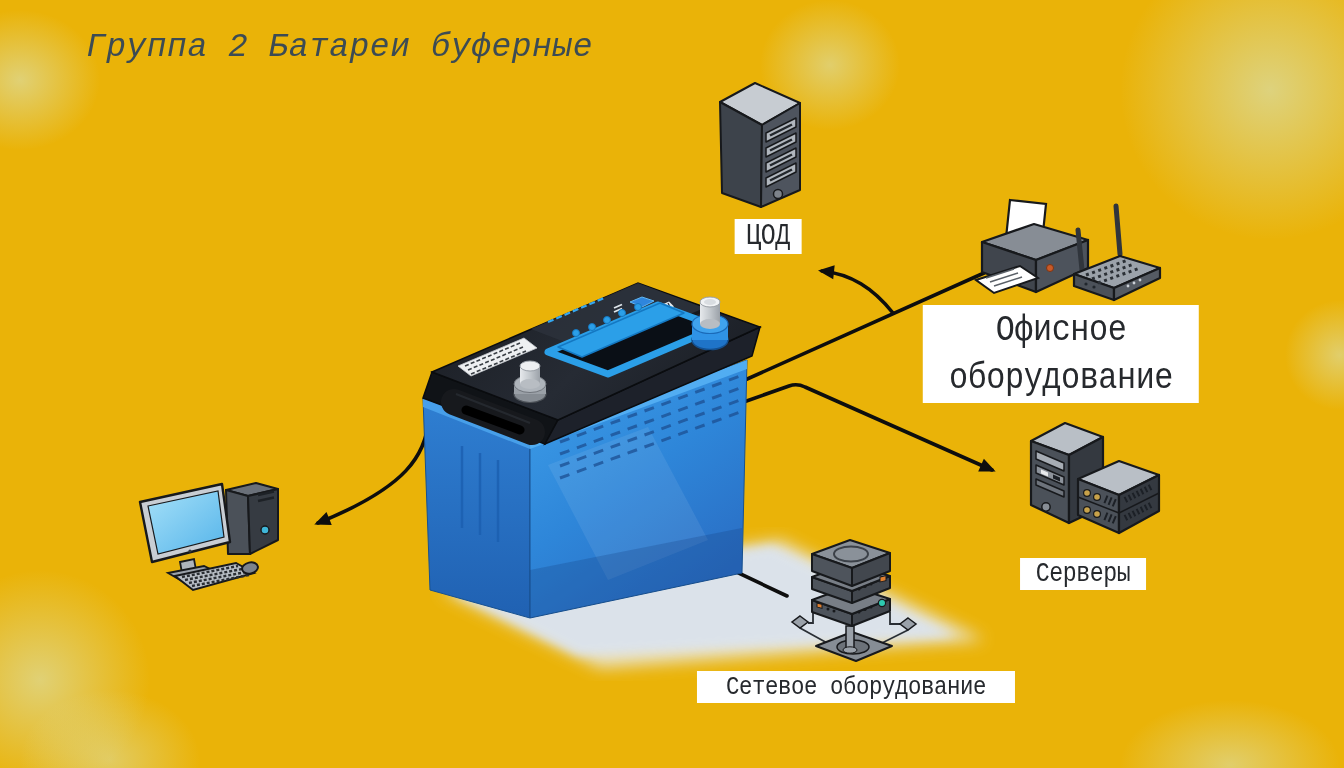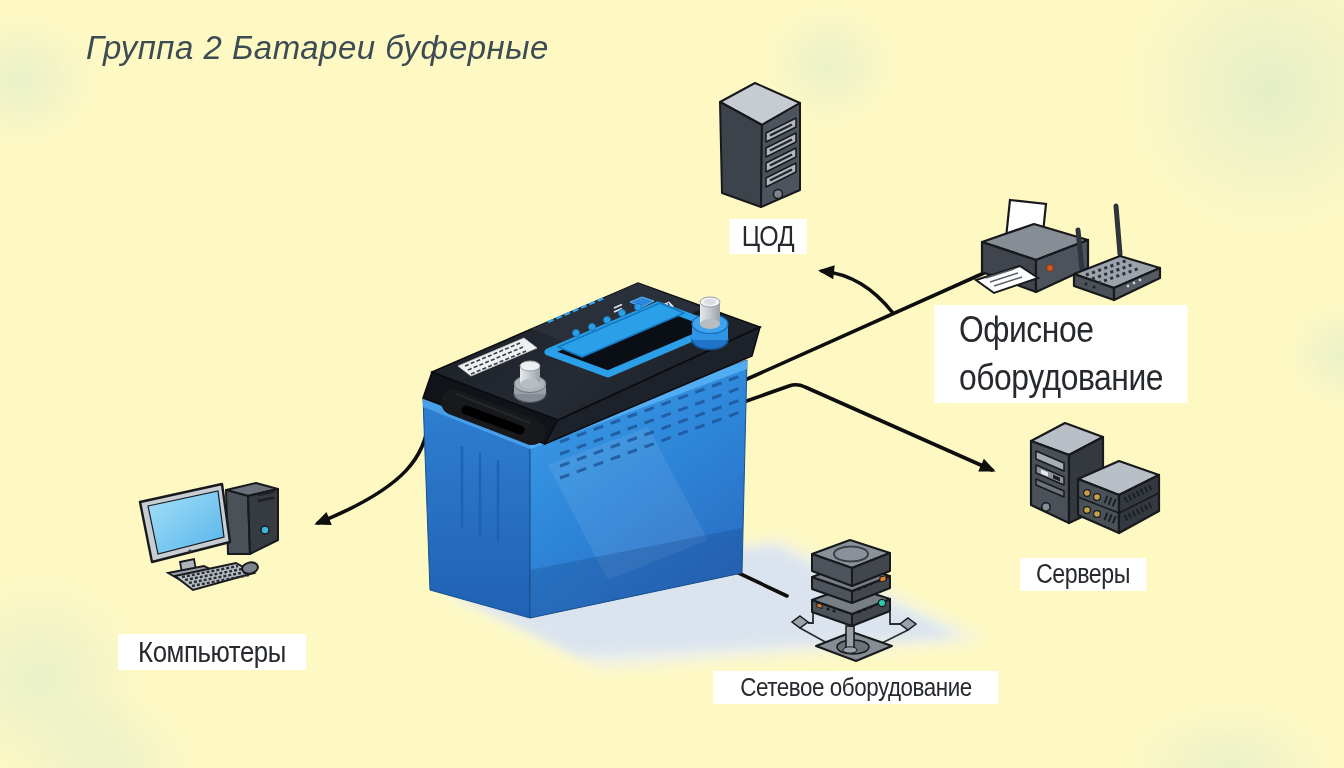--- a/index.html
+++ b/index.html
@@ -1,33 +1,33 @@
 <!DOCTYPE html>
 <html><head>
 <meta charset="utf-8">
 <style>
   html,body{margin:0;padding:0;background:#ffffff;}
   .stage{
     position:relative;width:1344px;height:768px;overflow:hidden;
-    background:#fef9c3;
-    font-family:Liberation Sans, sans-serif;
+    background:#eab308;
+    font-family:Liberation Mono, monospace;
   }
   .patch{position:absolute;pointer-events:none;}
   .title{
     position:absolute;left:86px;top:28px;
     font-size:34px;font-style:italic;font-weight:500;
     color:#3c4b54;letter-spacing:.5px;
     transform:scaleX(.97);transform-origin:left center;
     white-space:nowrap;
   }
   .abs{position:absolute;}
   .lbl{
     position:absolute;transform:translateX(-50%);
     color:#26292d;background:#ffffff;
-    white-space:nowrap;
+    white-space:nowrap;text-align:center;
     padding:1px 8px;
   }
   .lbl .t{display:inline-block;transform:scaleX(.86);transform-origin:center;letter-spacing:-.5px;}
   .lbl-cod{font-size:29px;}
   .lbl-office{font-size:37px;line-height:48px;}
   .lbl-servers{font-size:27px;}
   .lbl-network{font-size:26px;}
   .lbl-computers{font-size:30px;}
   svg{display:block;}
 </style>
@@ -372,17 +372,14 @@
   <div class="lbl lbl-office" style="left:1061px;top:305px">
     <div style="display: block; transform: scaleX(0.86); transform-origin: center center; letter-spacing: -0.5px;">Офисное</div>
     <div style="display: block; transform: scaleX(0.86); transform-origin: center center; letter-spacing: -0.5px;">оборудование</div>
   </div>
   <div class="lbl lbl-servers" style="left:1083px;top:558px">
     <span class="t">Серверы</span>
   </div>
   <div class="lbl lbl-network" style="left:856px;top:671px">
     <span class="t">Сетевое оборудование</span>
   </div>
-  <div class="lbl lbl-computers" style="left:212px;top:634px">
-    <span class="t">Компьютеры</span>
-  </div>
 
 </div>
 
 </body></html>

